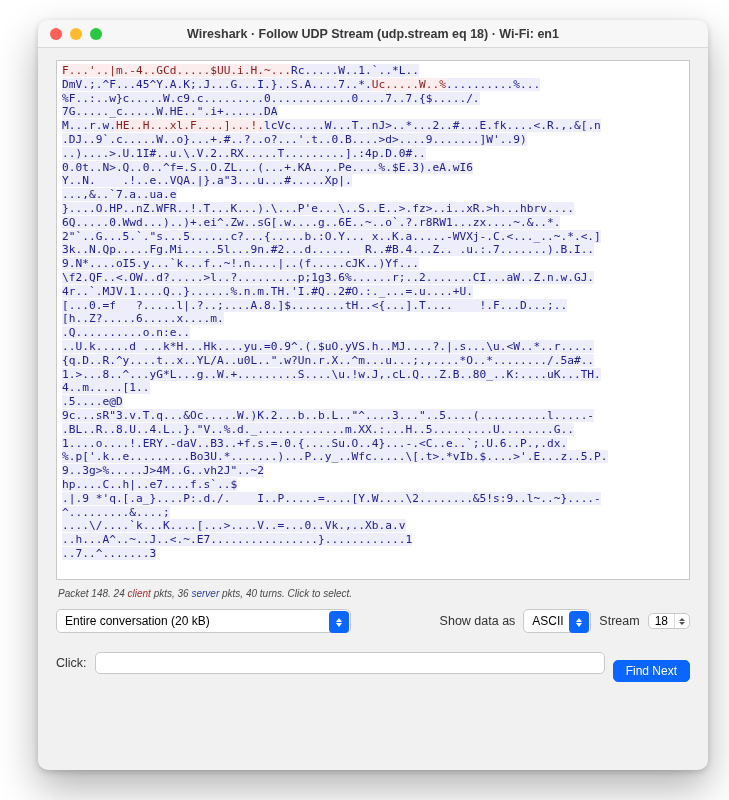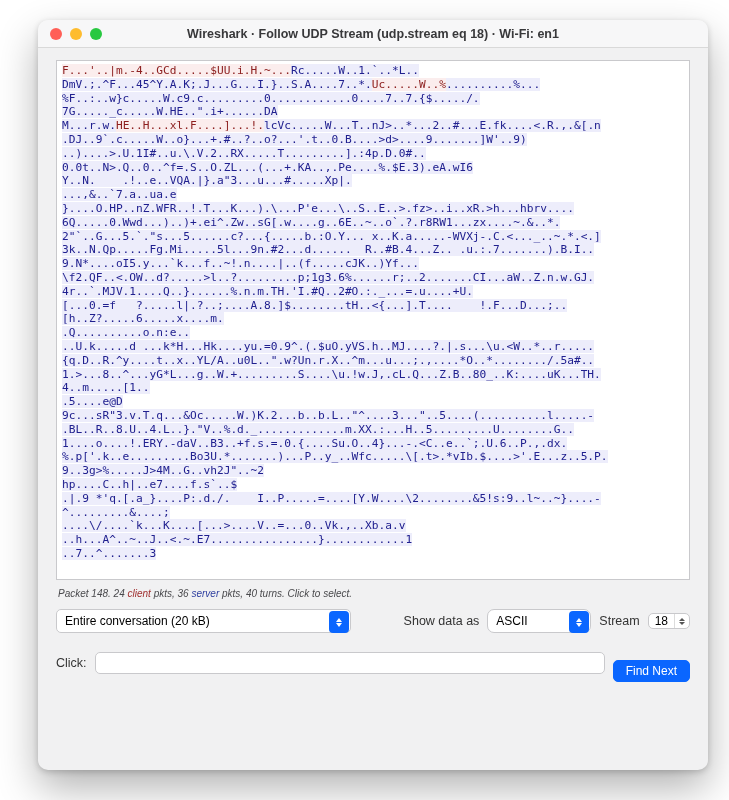--- a/index.html
+++ b/index.html
@@ -41,21 +41,21 @@
       white-space:pre-wrap; word-break:break-all;
     }
     .sv { color:#20208f; background:#ededfb; }
     .cl { color:#8d2020; background:#fbeded; }
     .pktline { font-size:10px; font-style:italic; color:#4a4a4d; margin:8px 0 10px 2px;}
     .pktline .cword{color:#a03030;font-style:italic;}
     .pktline .sword{color:#3040a0;font-style:italic;}
     .row { display:flex; align-items:center; gap:8px; margin-bottom:10px; }
     .select { position:relative; display:inline-flex; align-items:center; background:#fff;
       border:1px solid #c9c9cc; border-radius:5px; height:24px; font-size:12px; padding:0 26px 0 8px;}
-    .select.wide{width:295px;} .select.mid{width:104px;border-radius:7px;}
+    .select.wide{width:295px;} .select.mid{width:68px;}
     .chevbox{ position:absolute; right:1px; top:1px; width:20px; height:22px; background:#0a66ff;
       border-radius:4px; display:flex; flex-direction:column; align-items:center; justify-content:center; gap:1px;}
     .chev{width:0;height:0;border-left:3.5px solid transparent;border-right:3.5px solid transparent;}
     .chev.up{border-bottom:4px solid #fff;} .chev.dn{border-top:4px solid #fff;}
     .lbl{font-size:12.5px;color:#333;}
     .stepper{display:inline-flex;align-items:center;background:#fff;border:1px solid #c9c9cc;border-radius:5px;height:16px;}
     .stepper .num{padding:0 6px;font-size:12px;}
     .stepper .arrows{width:15px;display:flex;flex-direction:column;align-items:center;justify-content:center;gap:1px;border-left:1px solid #dcdcdc;height:100%;}
     .sar{width:0;height:0;border-left:3px solid transparent;border-right:3px solid transparent;}
     .sar.up{border-bottom:3.5px solid #555;} .sar.dn{border-top:3.5px solid #555;}

